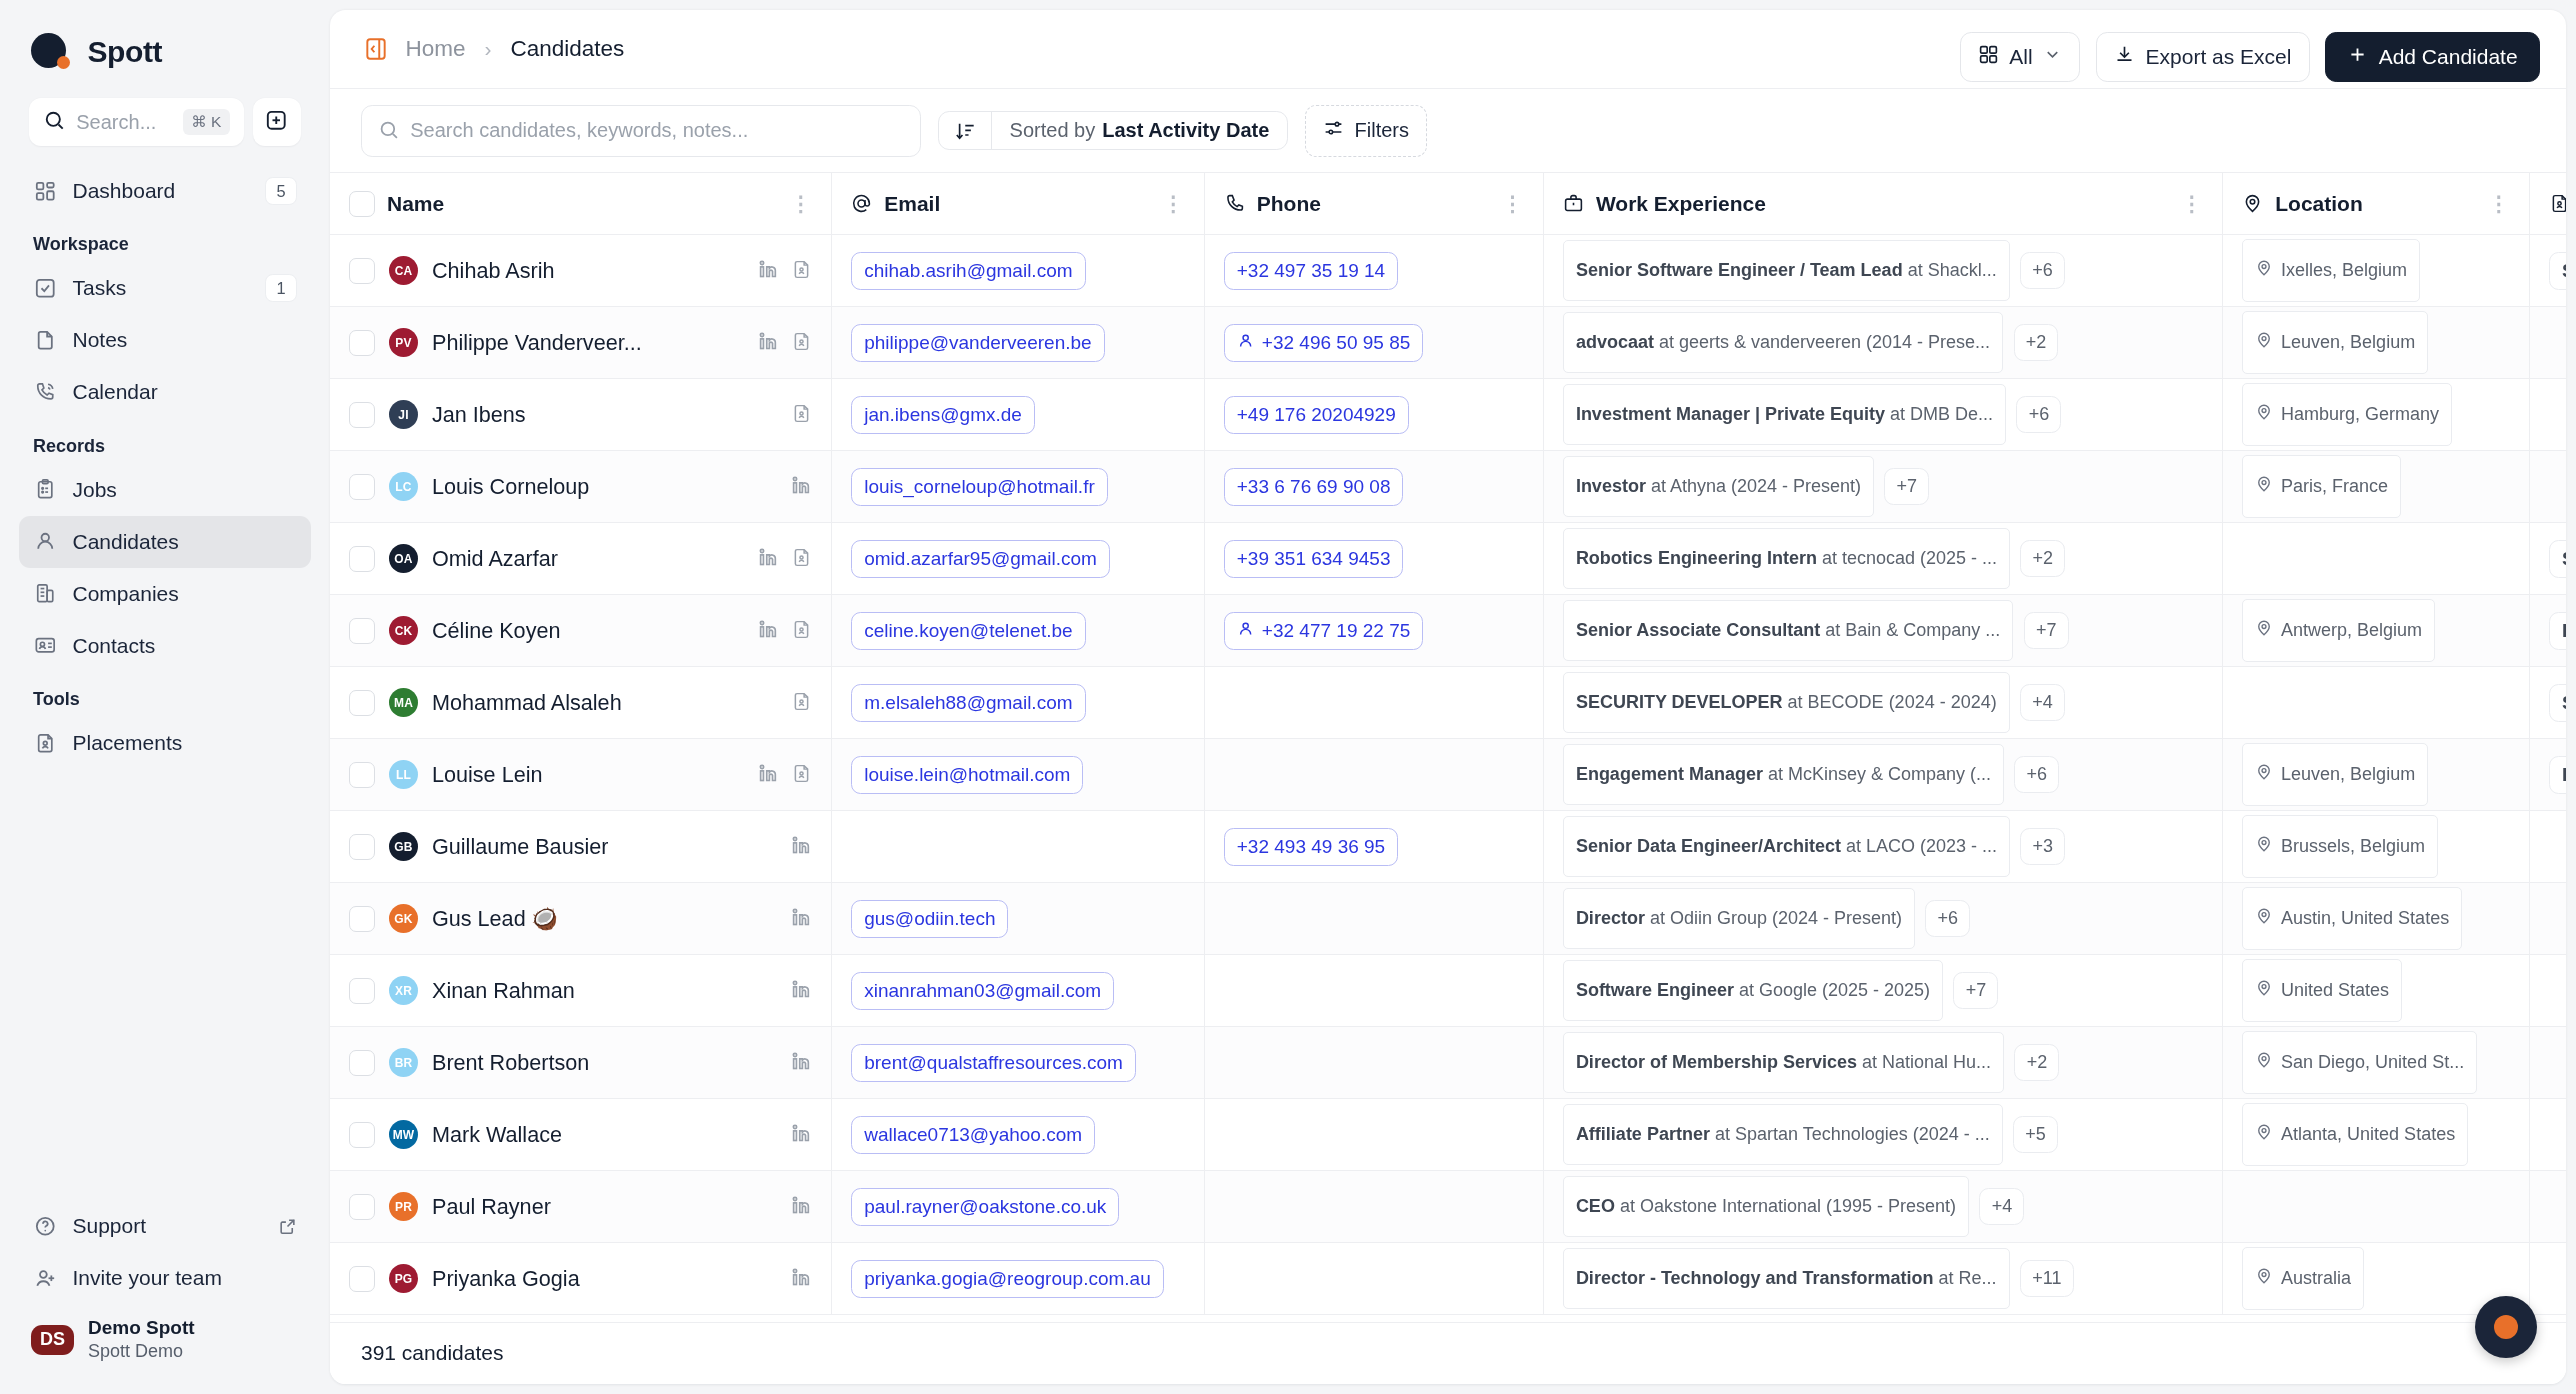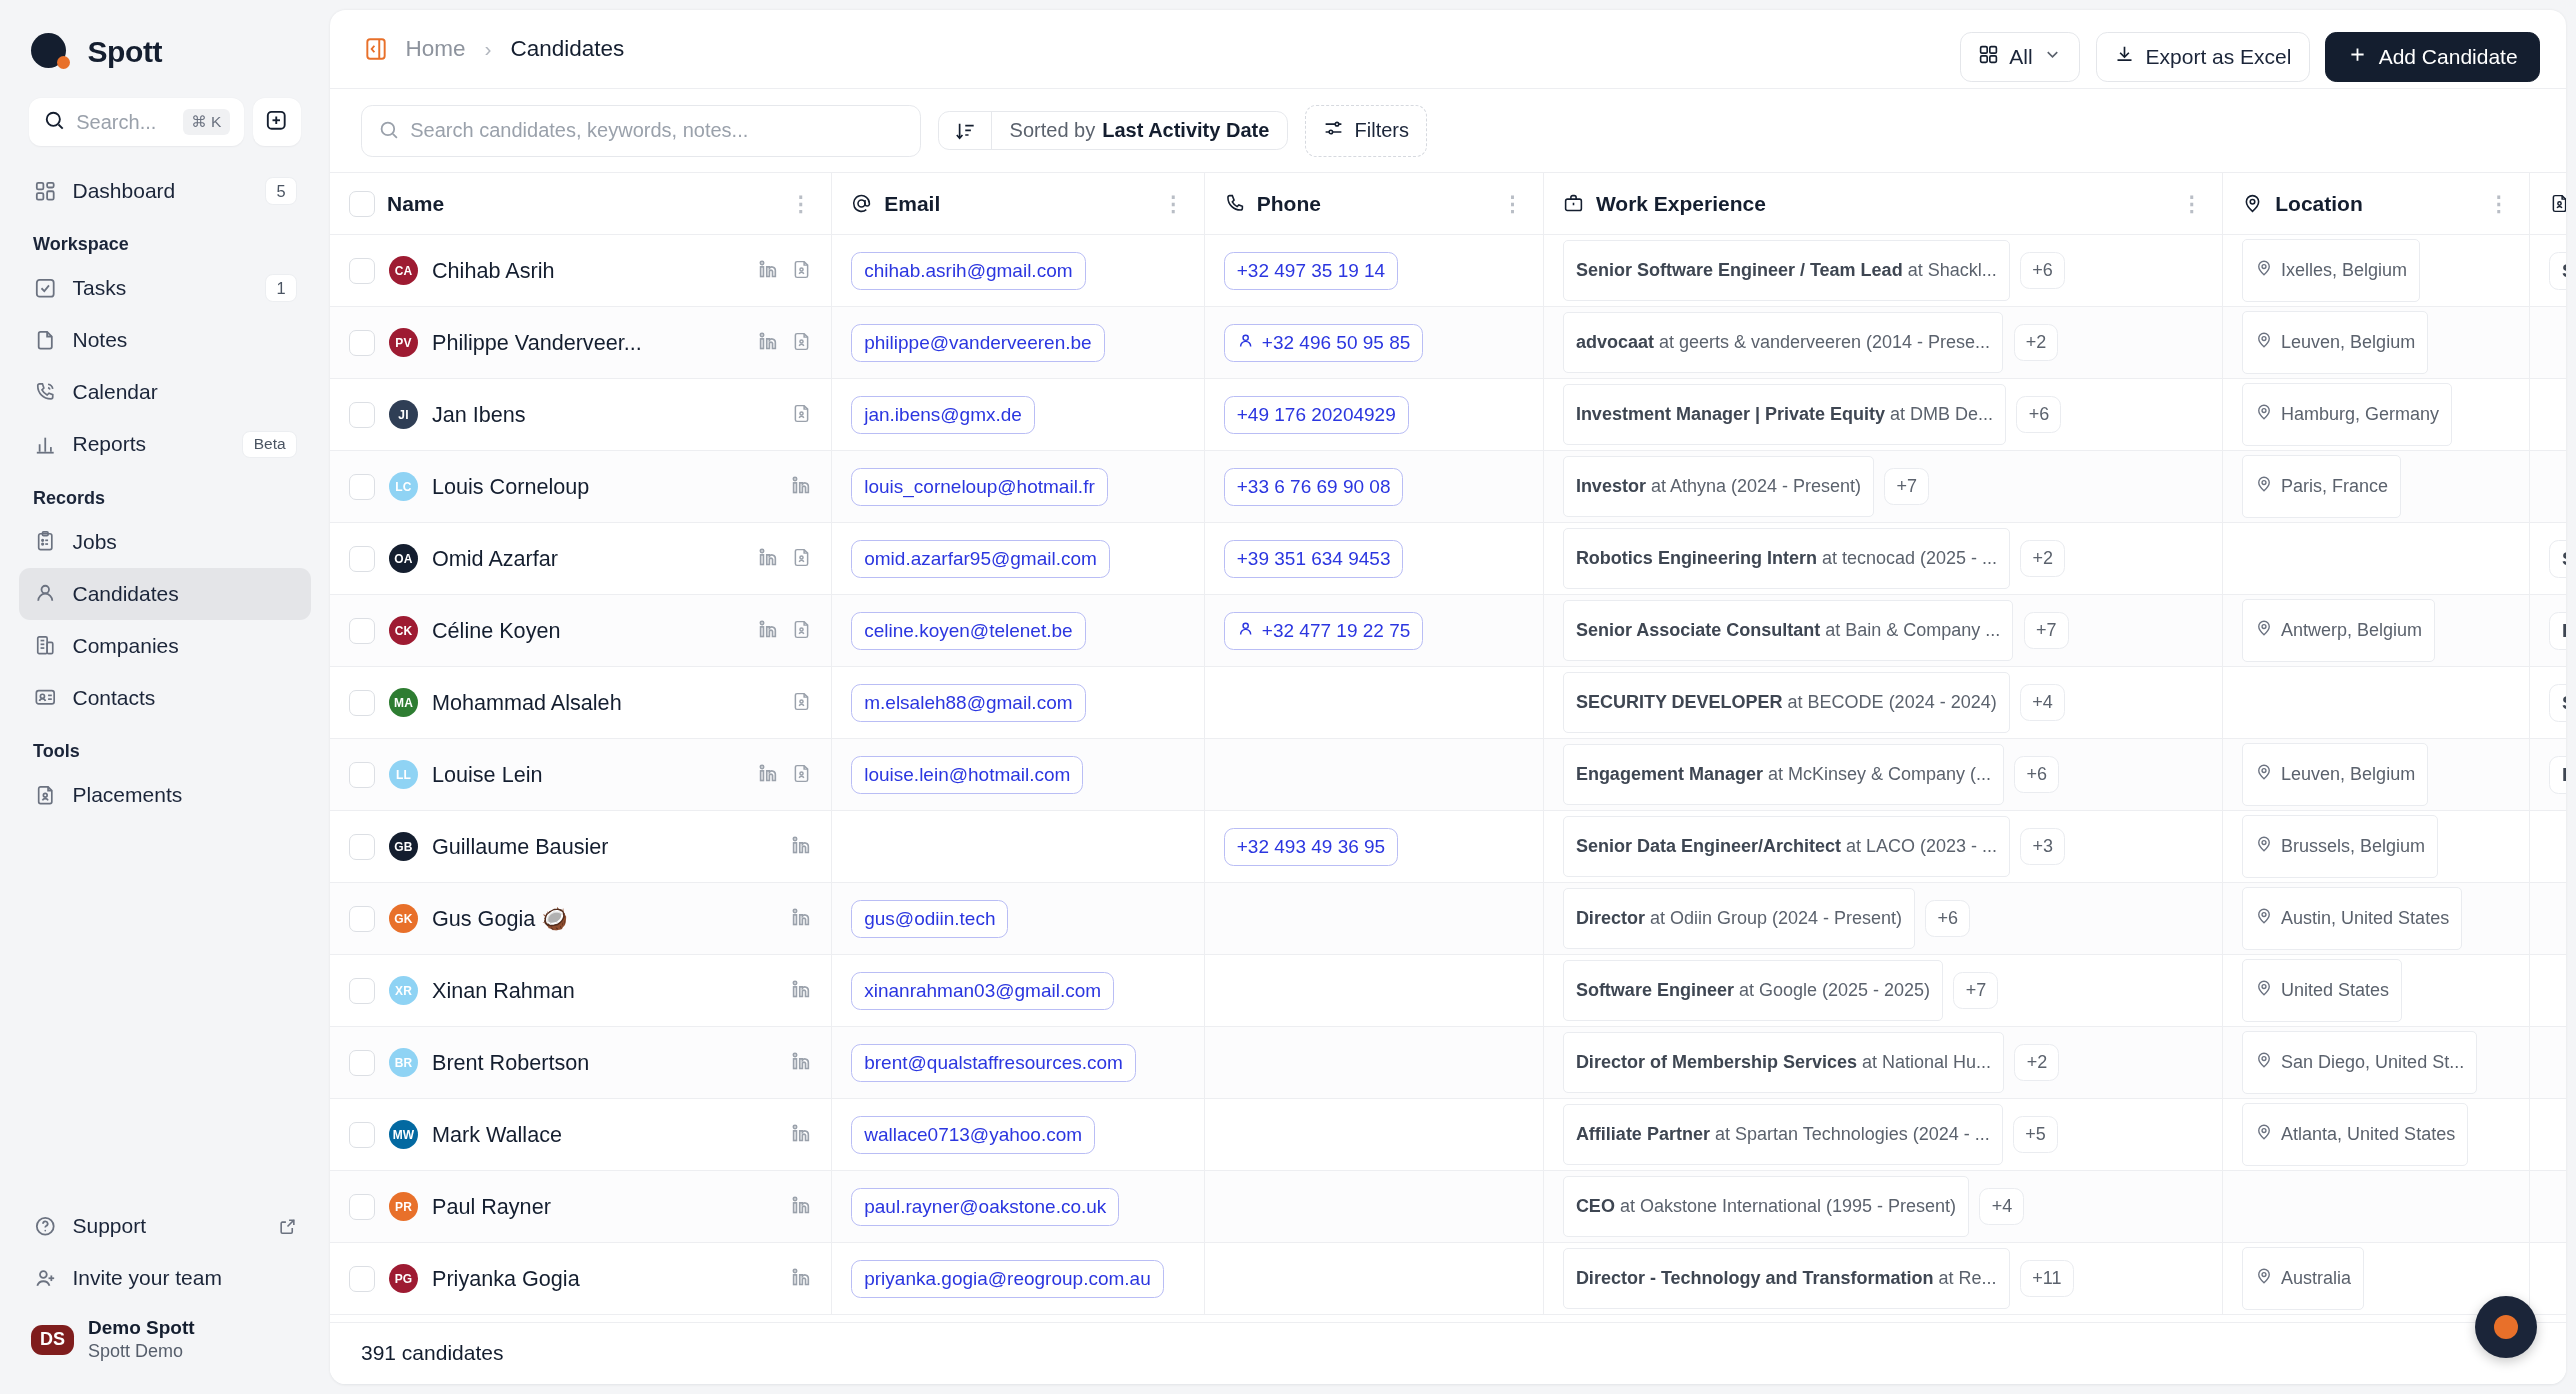--- a/index.html
+++ b/index.html
@@ -271,32 +271,20 @@
       <span class="nav-icon">
         <svg width="22.5" height="22.5" viewBox="0 0 24 24" fill="none" stroke="currentColor" stroke-width="1.8">
             <path d="M6 3c-1.2 0-2 .9-2 2 0 8 6 14 14 14 1.1 0 2-.8 2-2v-2.5l-4-1.5-2 2c-2.4-1.3-4.2-3.1-5.5-5.5l2-2L9 3z"></path>
             <path d="M15 3.5a6 6 0 0 1 5 5"></path>
             <path d="M15 7a2.8 2.8 0 0 1 2 2"></path>
           </svg>
       </span>
       <span class="label">Calendar</span>
     </div>
 
-    <div class="nav-item">
-      <span class="nav-icon">
-        <svg width="22.5" height="22.5" viewBox="0 0 24 24" fill="none" stroke="currentColor" stroke-width="1.9">
-            <line x1="6" y1="20" x2="6" y2="12"></line>
-            <line x1="12" y1="20" x2="12" y2="5"></line>
-            <line x1="18" y1="20" x2="18" y2="15"></line>
-            <line x1="3" y1="21" x2="21" y2="21"></line>
-          </svg>
-      </span>
-      <span class="label">Reports</span>
-      <span class="badge beta">Beta</span>
-    </div>
 
     <div class="section-label">Records</div>
 
     <div class="nav-item">
       <span class="nav-icon">
         <svg width="22.5" height="22.5" viewBox="0 0 24 24" fill="none" stroke="currentColor" stroke-width="1.8">
             <rect x="5" y="4" width="14" height="17" rx="2"></rect>
             <rect x="9" y="2" width="6" height="4" rx="1.2"></rect>
             <line x1="9" y1="11" x2="9" y2="11"></line>
             <line x1="12" y1="11" x2="15" y2="11"></line>
@@ -877,21 +865,21 @@
                     <path d="M12 21s7-6.2 7-11a7 7 0 1 0-14 0c0 4.8 7 11 7 11z"></path>
                     <circle cx="12" cy="10" r="2.6"></circle>
                   </svg></span>Brussels, Belgium</span></td>
             <td class="c-job"></td>
           </tr>
           <tr>
             <td class="c-name">
               <div class="name-cell">
                 <span class="chk"></span>
                 <span class="avatar" style="background:#e8702a">GK</span>
-                <span class="pname">Gus Gogia 🥥</span>
+                <span class="pname">Gus Lead 🥥</span>
                 <span class="name-icons">
                   <span><svg width="21" height="21" viewBox="0 0 24 24" fill="none" stroke="currentColor" stroke-width="1.9">
                       <rect x="3" y="9" width="3.2" height="11"></rect>
                       <circle cx="4.6" cy="4.6" r="1.9"></circle>
                       <path d="M10 20V9h3v1.6a3.8 3.8 0 0 1 6.8 2.4V20h-3.2v-6a1.9 1.9 0 0 0-3.6 0v6z"></path>
                     </svg></span>
                 </span>
               </div>
             </td>
             <td class="c-email"><span class="pill-link">gus@odiin.tech</span></td>

